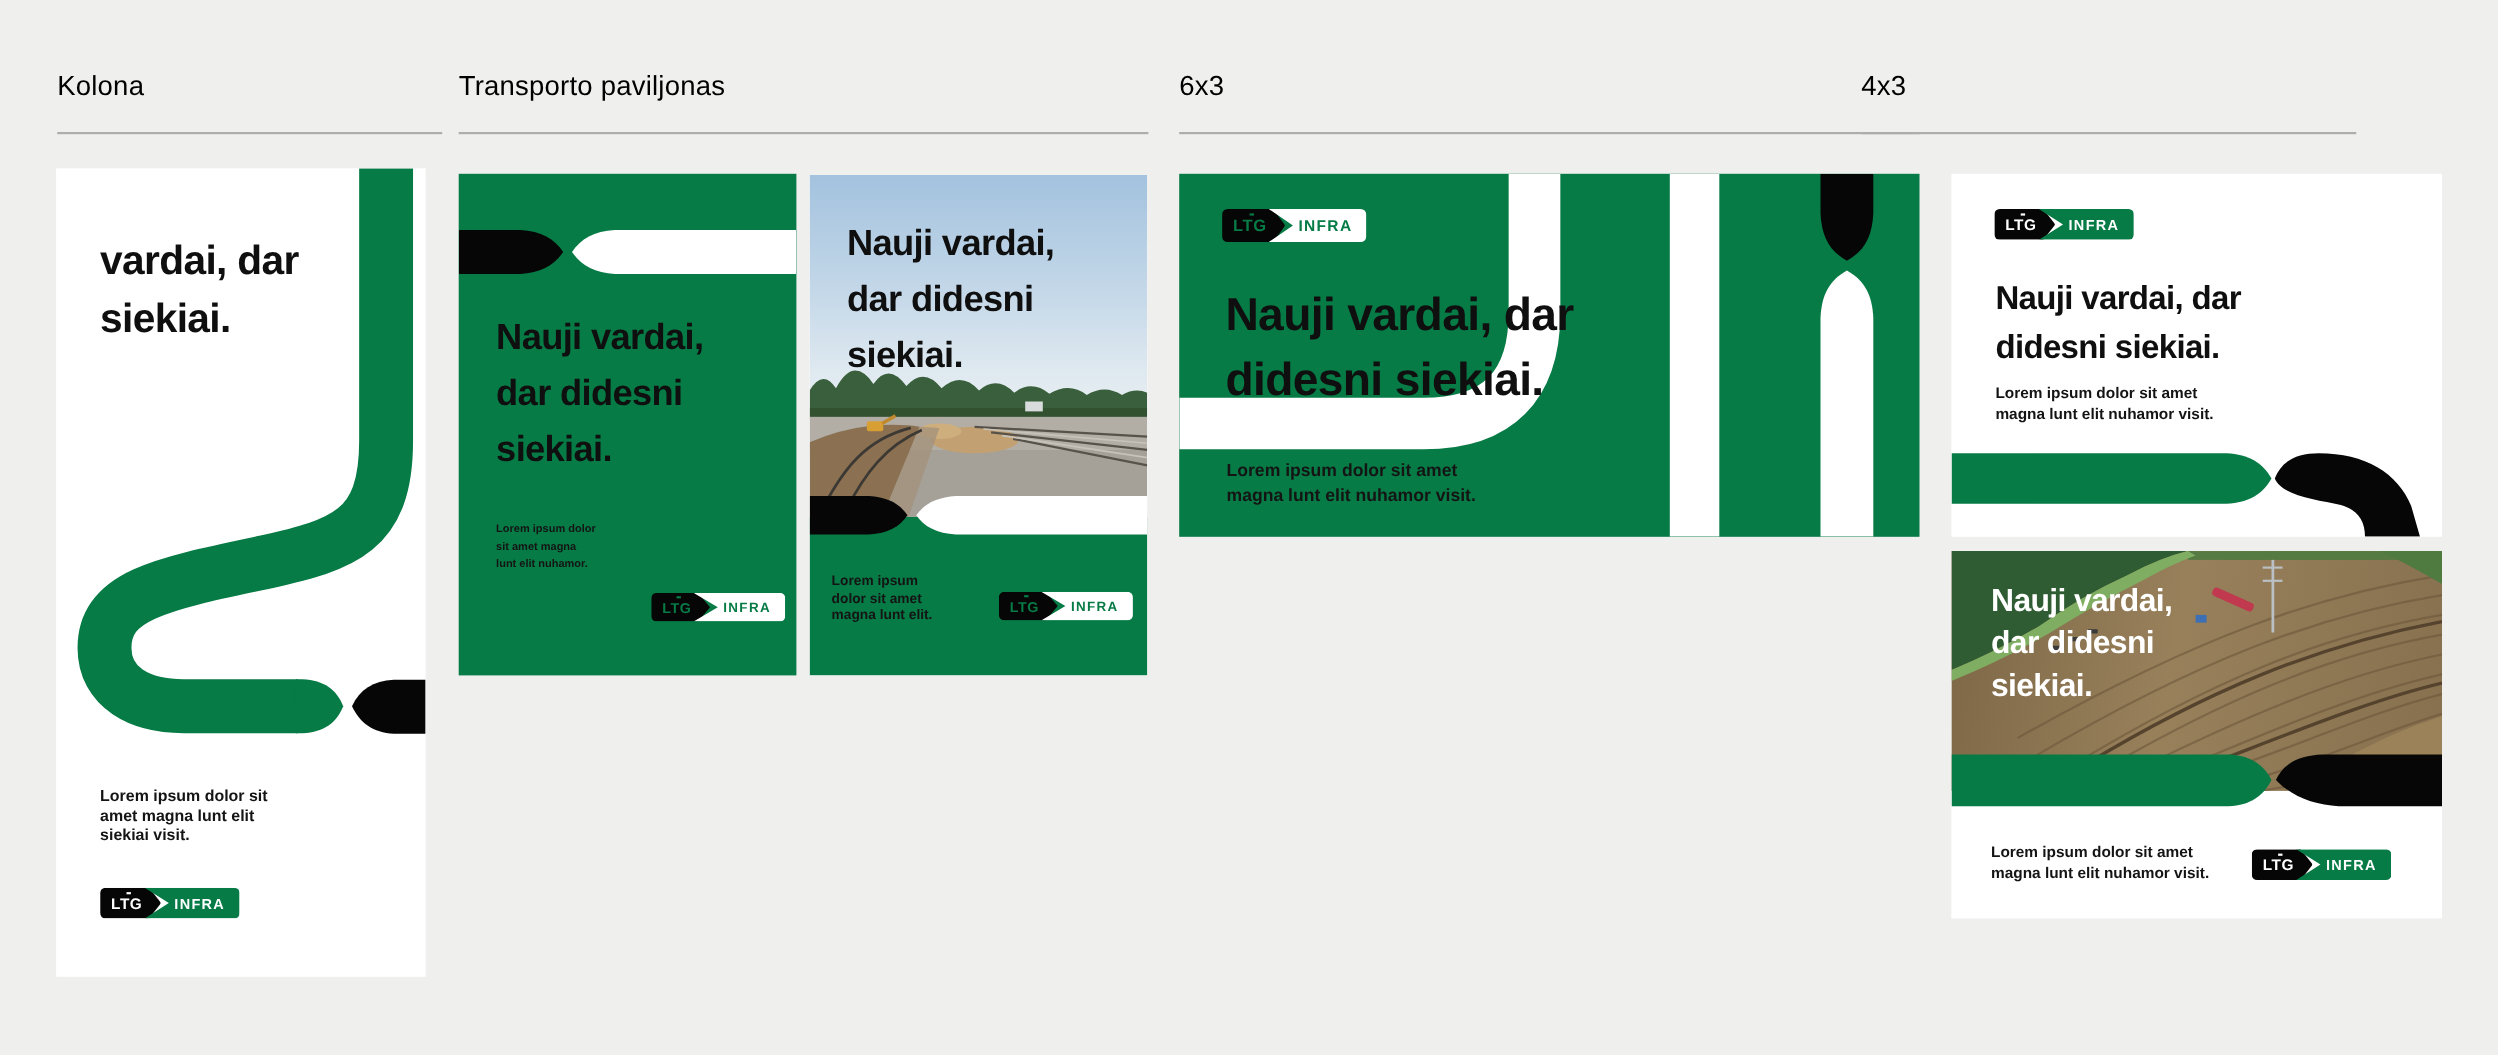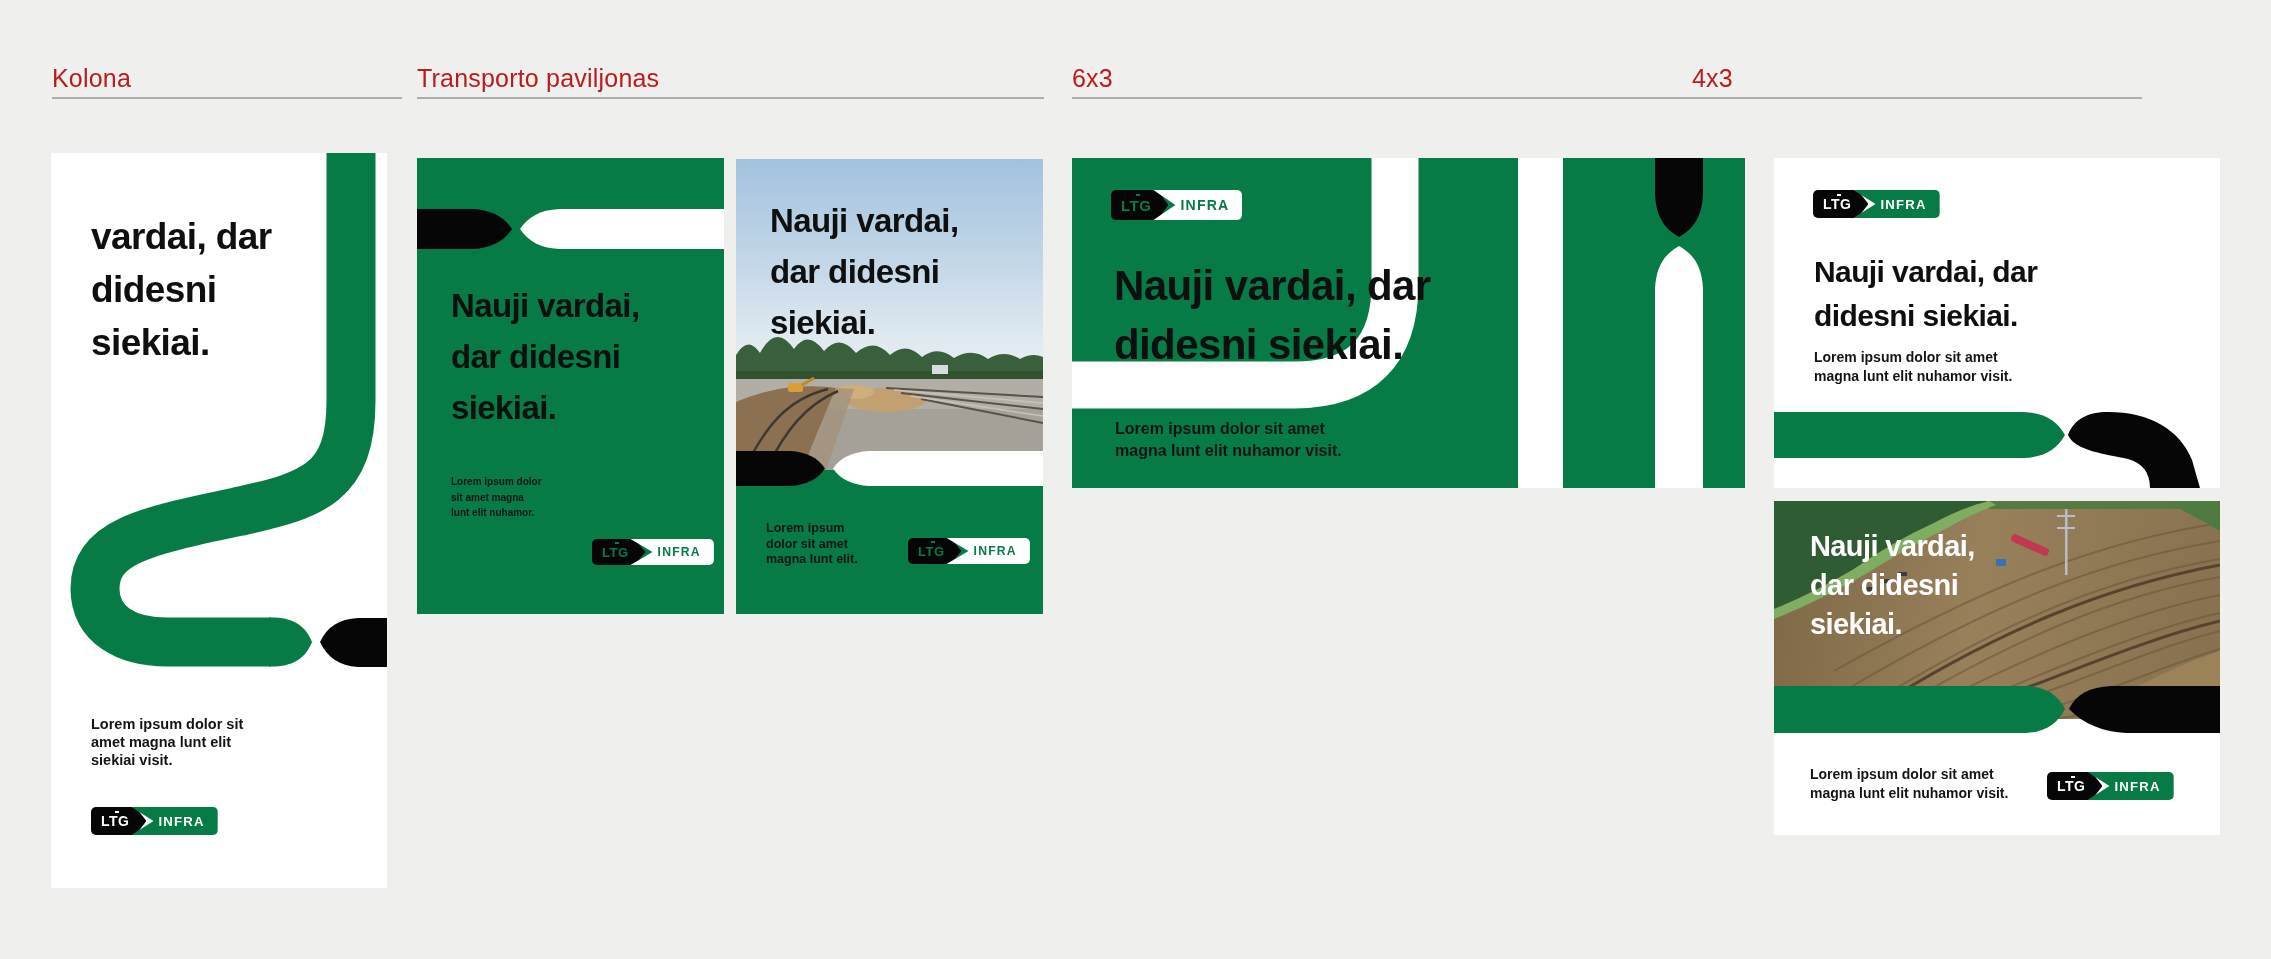--- a/index.html
+++ b/index.html
@@ -4,22 +4,22 @@
 <title>LTG Infra brand mockups</title>
 <style>
   html,body{margin:0;padding:0;background:#e8e8e6;}
   .page{
     position:relative;width:2271px;height:959px;overflow:hidden;
     background:var(--bg,#efefee);
     font-family:"Liberation Sans","DejaVu Sans",sans-serif;
     color:var(--ink,#101010);
   }
   .section-label{
-    position:absolute;top:64px;font-size:25px;font-weight:400;color:#b91c1c;
-    padding-bottom:4px;border-bottom:2px solid var(--underline,#adadaa);
+    position:absolute;top:64px;font-size:25px;font-weight:400;color:#000000;
+    padding-bottom:27px;border-bottom:2px solid var(--underline,#adadaa);
     letter-spacing:.2px;white-space:nowrap;
   }
   .card{position:absolute;overflow:hidden;}
   .art{position:absolute;left:0;top:0;display:block;}
   .headline{position:absolute;font-weight:700;letter-spacing:-.6px;color:#0f0f0f;white-space:nowrap;z-index:3;}
   .headline span{display:block;}
   .headline.inv{color:#fff;}
   .bodytext{position:absolute;font-weight:700;color:#141414;white-space:nowrap;z-index:3;}
   .bodytext span{display:block;}
   
@@ -56,21 +56,20 @@
   <div class="section-label" style="left:1692px;width:450px">4x3</div>
 
   <div class="card" style="left:51px;top:153px;width:336px;height:735px;background:#fff">
     <svg class="art" width="336" height="735" viewBox="0 0 336 735">
       <path d="M300,0 L300,248 C300,330 262,342 190,358 C95,378 44,388 44,436 C44,472 76,489 116,489 L220,489" style="stroke:var(--green)" stroke-width="49" fill="none"></path>
       <path d="M218,464.5 L224,464.5 C244,465.5 255,474 261,489 C255,504 244,512.5 224,513.5 L218,513.5 Z" style="fill:var(--green)"></path>
       <path d="M269,489 C276,474 288,466 307,465 L336,465 L336,514 L307,514 C288,513 276,504 269,489 Z" fill="#060606"></path>
     </svg>
     <div class="headline" style="left:40px;top:57px;font-size:37px;line-height:53px">
       <span>vardai, dar</span>
-      <span>didesni</span>
       <span>siekiai.</span>
     </div>
     <div class="bodytext" style="left:40px;top:562px;font-size:14.5px;line-height:18px">
       <span>Lorem ipsum dolor sit</span>
       <span>amet magna lunt elit</span>
       <span>siekiai visit.</span>
     </div>
     <div class="logo logo--dark" style="left:40px;top:654px;--lh:28px">
       <span class="badge badge-ltg">
         <span>LTG</span>
@@ -139,21 +138,21 @@
     <div class="green-fill" style="position:absolute;left:0;top:311px;width:307px;height:144px"></div>
     <svg class="art" width="307" height="455" viewBox="0 0 307 455" style="z-index:2">
       <path d="M0,292 L54,292 C71,293 82,299 89,309.5 C82,320 71,326 54,327 L0,327 Z" fill="#060606"></path>
       <path d="M97,309.5 C104,299 116,293 133,292 L307,292 L307,327 L133,327 C116,326 104,320 97,309.5 Z" fill="#ffffff"></path>
     </svg>
     <div class="headline" style="left:34px;top:36px;font-size:33px;line-height:51px">
       <span>Nauji vardai,</span>
       <span>dar didesni</span>
       <span>siekiai.</span>
     </div>
-    <div class="bodytext" style="left:30px;top:362px;font-size:12.5px;line-height:15.5px">
+    <div class="bodytext" style="left:20px;top:362px;font-size:12.5px;line-height:15.5px">
       <span>Lorem ipsum</span>
       <span>dolor sit amet</span>
       <span>magna lunt elit.</span>
     </div>
     <div class="logo logo--ongreen" style="left:172px;top:379px;--lh:26px">
       <span class="badge badge-ltg">
         <span>LTG</span>
         <span class="tmark"></span>
       </span>
       <span class="badge badge-infra">

